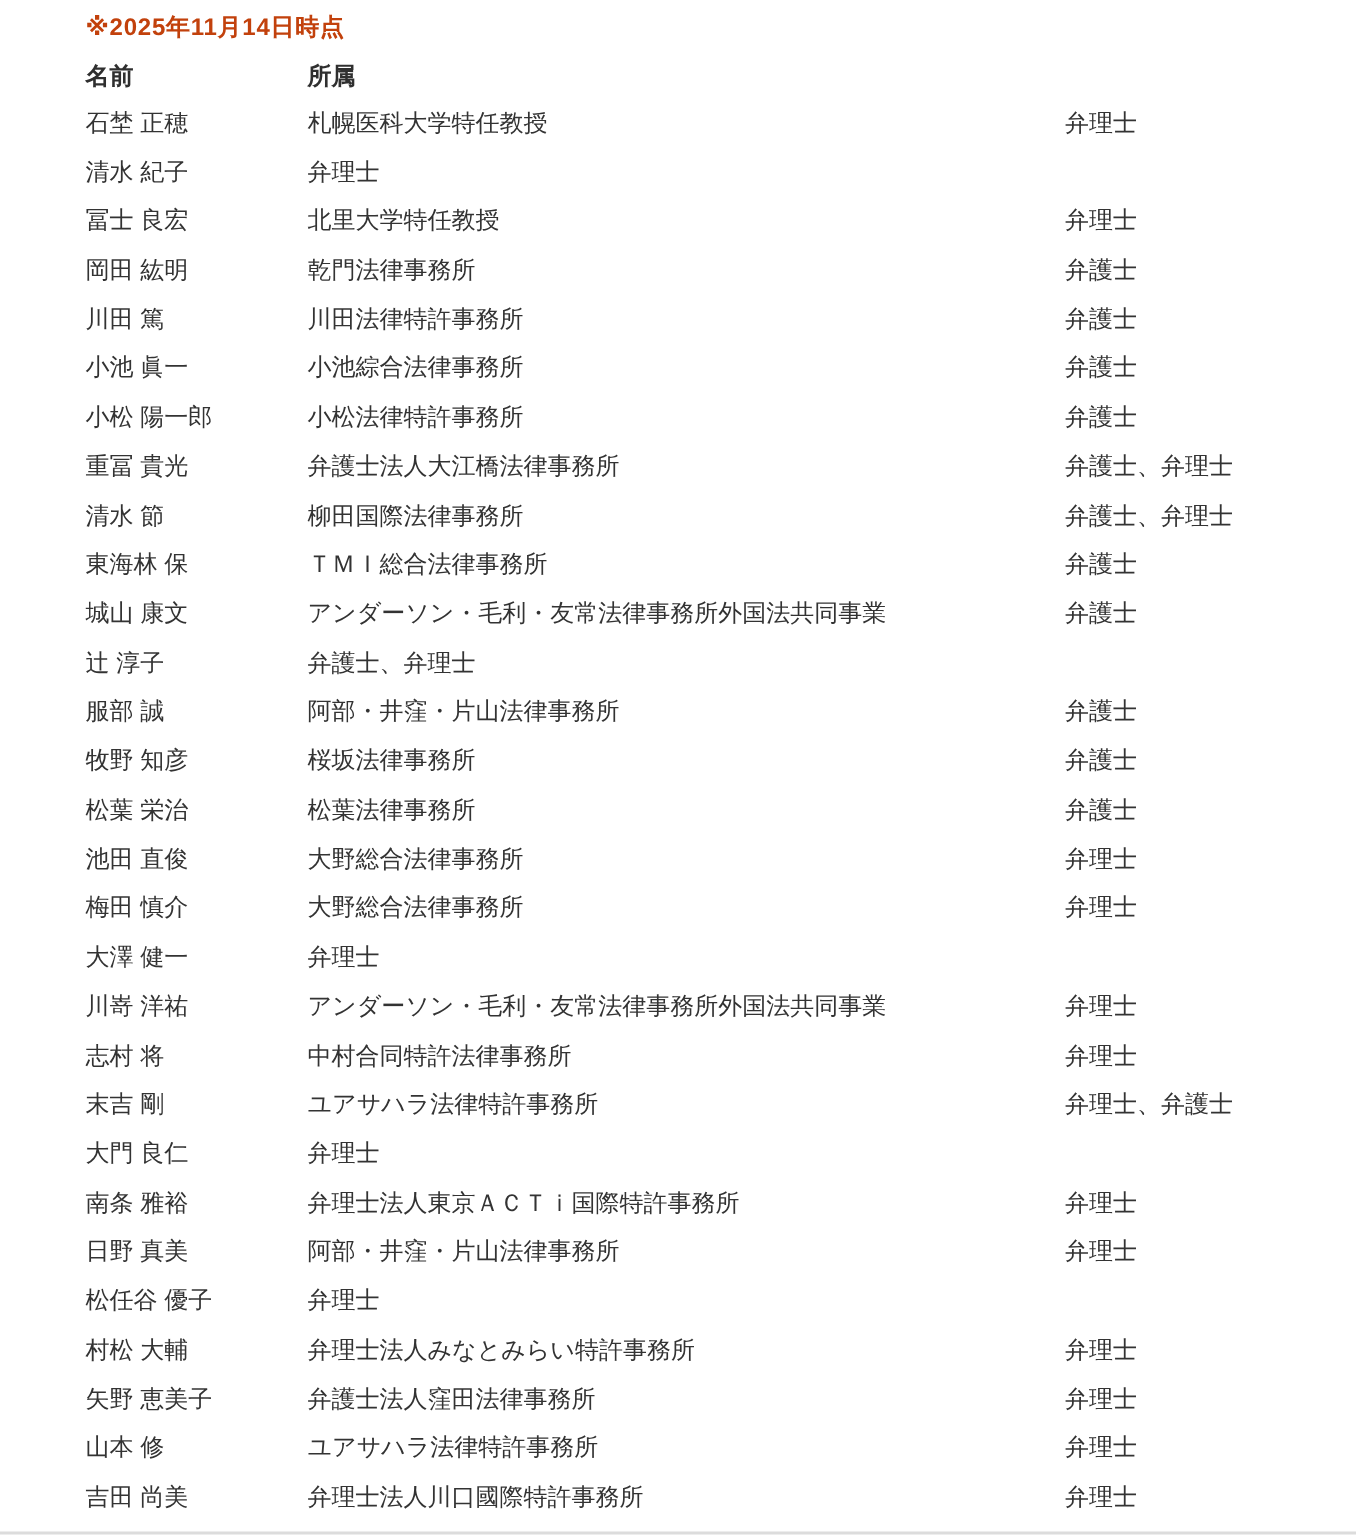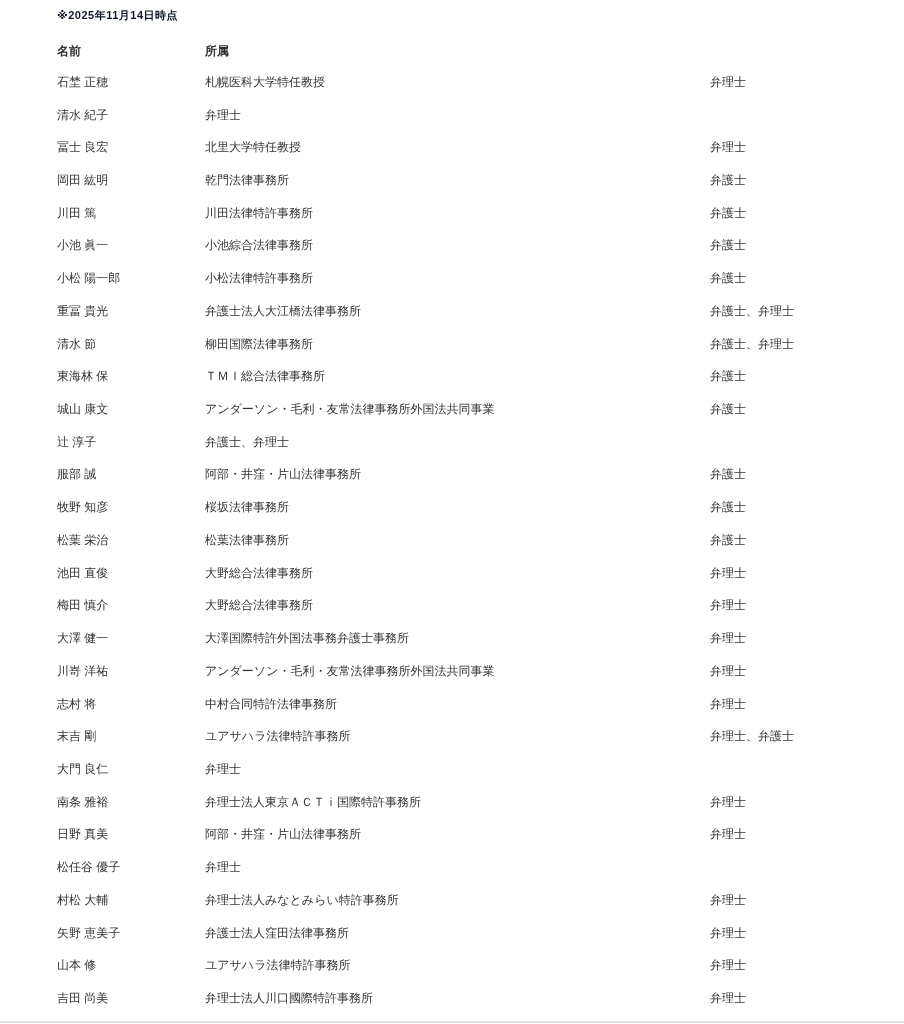--- a/index.html
+++ b/index.html
@@ -9,38 +9,38 @@
     background: #ffffff;
     position: relative;
     overflow: hidden;
     font-family: "Liberation Sans", "DejaVu Sans", sans-serif;
     color: #333333;
   }
   .note {
     position: absolute;
     left: 57px;
     top: 8px;
-    font-size: 11px;
+    font-size: 16px;
     font-weight: bold;
     letter-spacing: 0.5px;
-    color: #0f172a;
+    color: #c2410c;
     white-space: nowrap;
   }
   .table {
     position: absolute;
     left: 57px;
     top: 36px;
     right: 8px;
   }
   .row {
     display: grid;
     grid-template-columns: 148px 505px 1fr;
     align-items: center;
     height: 32.72px;
-    font-size: 12px;
+    font-size: 16px;
     white-space: nowrap;
   }
   .header-row {
     font-weight: bold;
     height: 30px;
     color: #2f2f2f;
   }
   .cell { overflow: visible; }
   .bottom-divider {
     position: absolute;
@@ -141,21 +141,20 @@
         <span class="cell cell-affiliation">大野総合法律事務所</span>
         <span class="cell cell-qualification">弁理士</span>
       </div>
       <div class="row body-row">
         <span class="cell cell-name">梅田 慎介</span>
         <span class="cell cell-affiliation">大野総合法律事務所</span>
         <span class="cell cell-qualification">弁理士</span>
       </div>
       <div class="row body-row">
         <span class="cell cell-name">大澤 健一</span>
-        <span class="cell cell-affiliation">大澤国際特許外国法事務弁護士事務所</span>
         <span class="cell cell-qualification">弁理士</span>
       </div>
       <div class="row body-row">
         <span class="cell cell-name">川嵜 洋祐</span>
         <span class="cell cell-affiliation">アンダーソン・毛利・友常法律事務所外国法共同事業</span>
         <span class="cell cell-qualification">弁理士</span>
       </div>
       <div class="row body-row">
         <span class="cell cell-name">志村 将</span>
         <span class="cell cell-affiliation">中村合同特許法律事務所</span>

